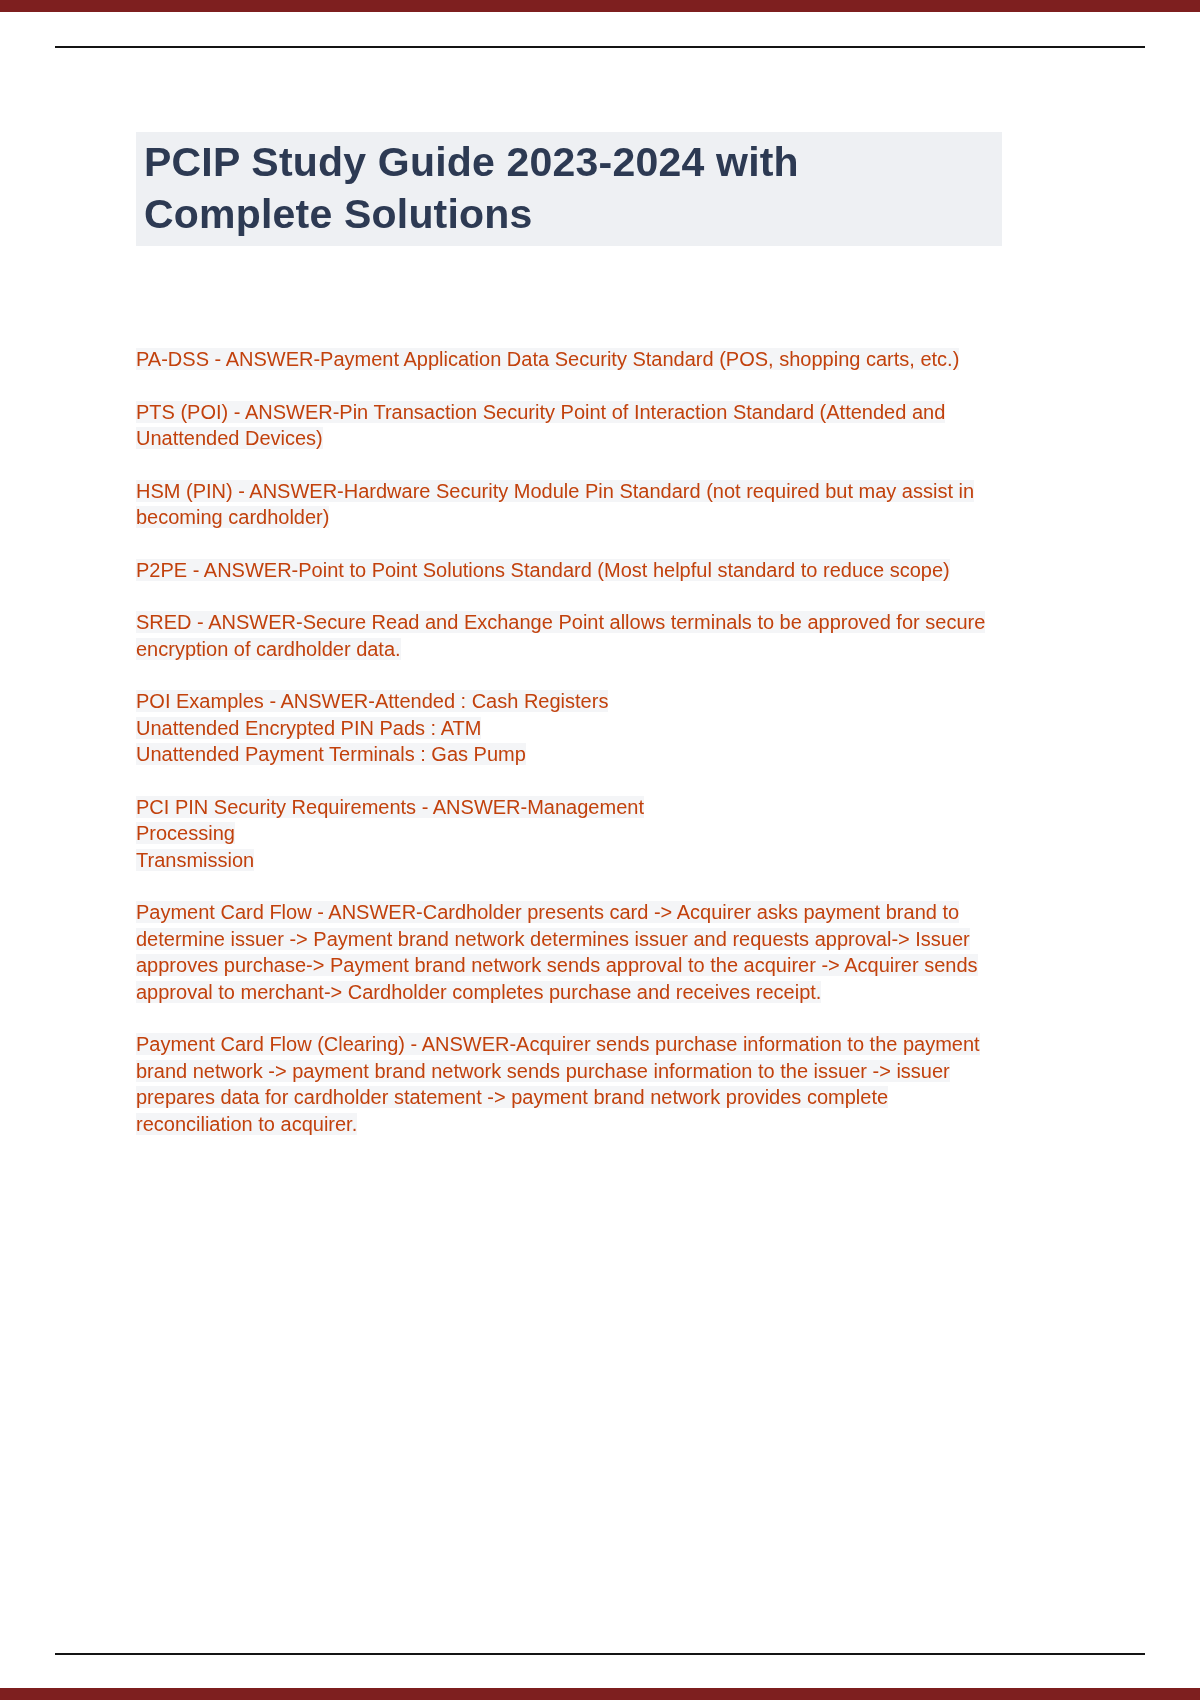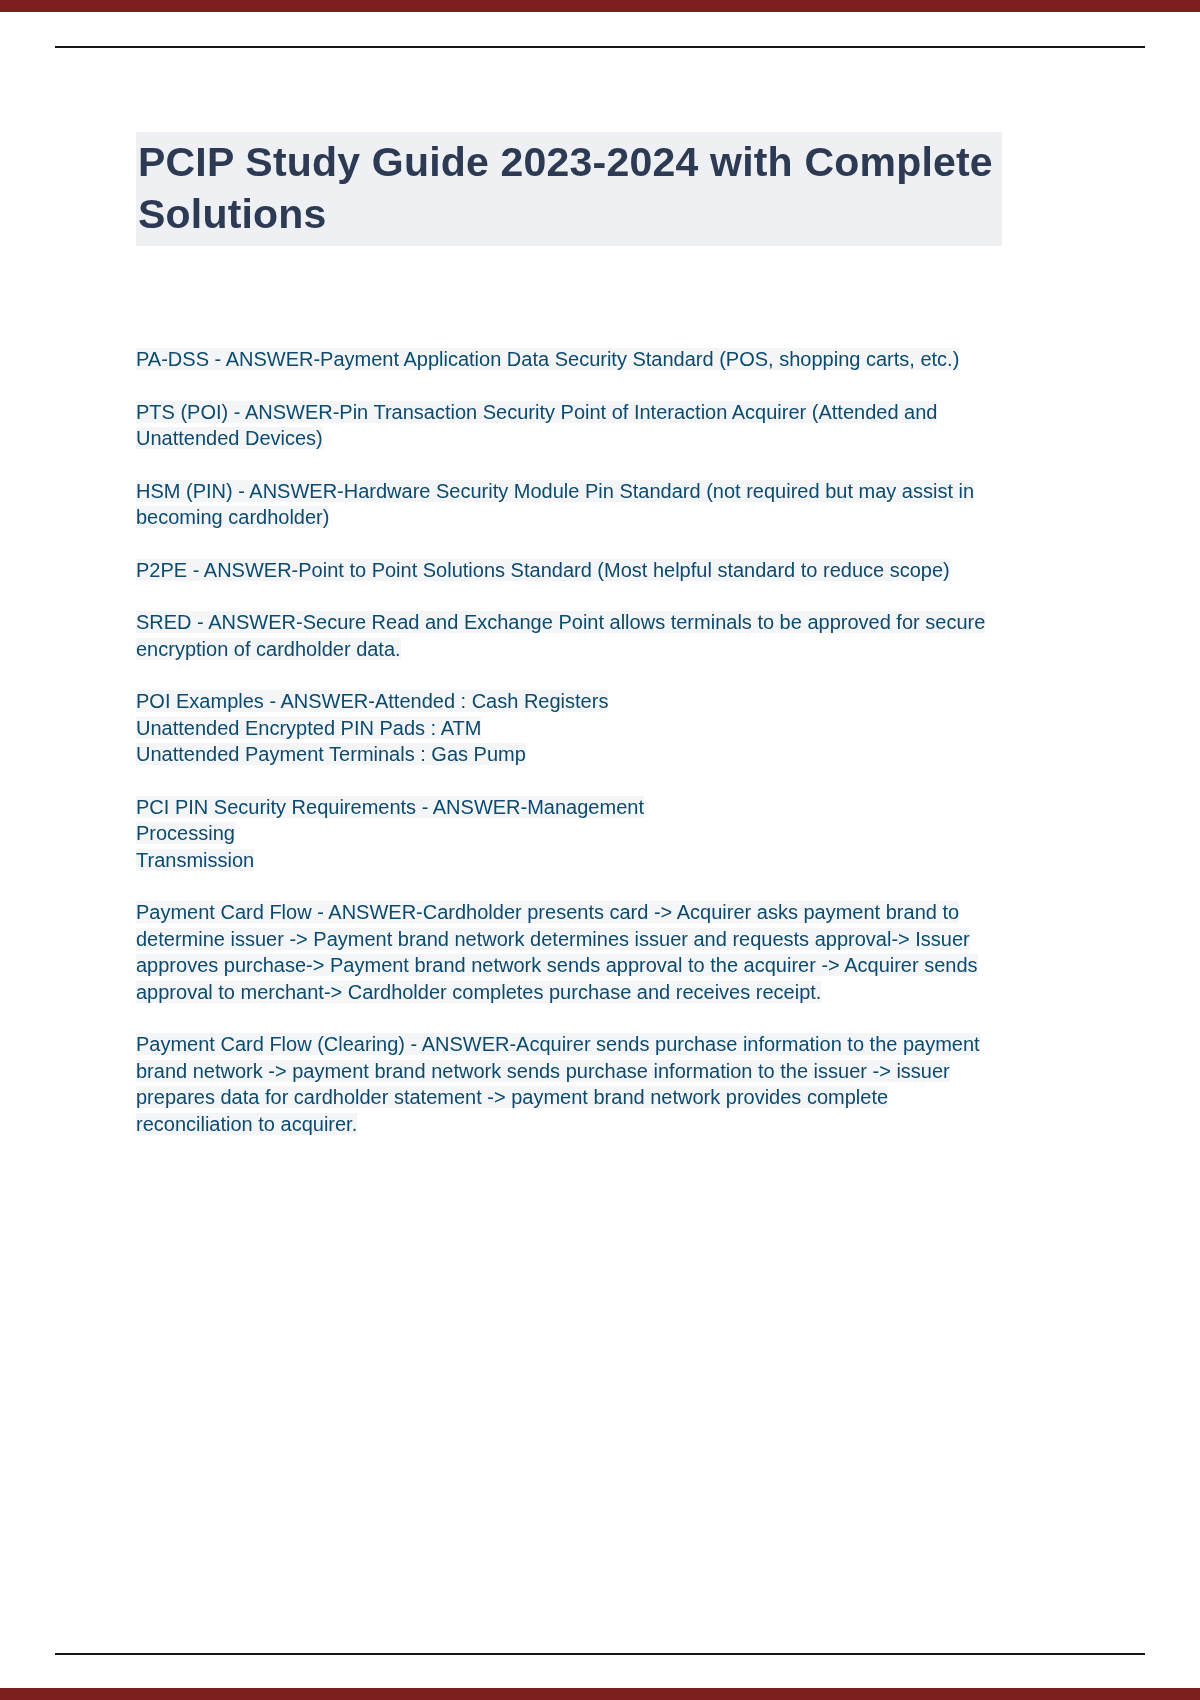--- a/index.html
+++ b/index.html
@@ -34,36 +34,36 @@
   .rule.top { top: 46px; }
   .rule.bottom { top: 1653px; }
   .content {
     position: absolute;
     left: 136px;
     top: 132px;
     width: 866px;
   }
   .doc-title {
     margin: 0;
-    padding: 4px 6px 6px 2px;
+    padding: 4px 6px 6px 8px;
     background: #eef0f3;
     font-size: 41px;
     line-height: 52px;
     font-weight: bold;
     color: #2d3a53;
     letter-spacing: 0.2px;
   }
   .paragraphs {
     margin-top: 100px;
   }
   .para {
     margin: 0 0 26px 0;
     font-size: 20px;
     line-height: 26.5px;
-    color: #0c4a6e;
+    color: #c2410c;
   }
   .para .hl {
     background: #f4f5f7;
     white-space: pre-line;
     -webkit-box-decoration-break: clone;
     box-decoration-break: clone;
   }
 </style>
 </head>
 <body>
@@ -71,21 +71,21 @@
 <div class="page">
 
   <div class="accent-bar top"></div>
   <div class="rule top"></div>
 
   <div class="content">
     <h1 class="doc-title">PCIP Study Guide 2023-2024 with Complete Solutions</h1>
 
     <div class="paragraphs">
       <p class="para"><span class="hl">PA-DSS - ANSWER-Payment Application Data Security Standard (POS, shopping carts, etc.)</span></p>
-      <p class="para"><span class="hl">PTS (POI) - ANSWER-Pin Transaction Security Point of Interaction Acquirer (Attended and Unattended Devices)</span></p>
+      <p class="para"><span class="hl">PTS (POI) - ANSWER-Pin Transaction Security Point of Interaction Standard (Attended and Unattended Devices)</span></p>
       <p class="para"><span class="hl">HSM (PIN) - ANSWER-Hardware Security Module Pin Standard (not required but may assist in becoming cardholder)</span></p>
       <p class="para"><span class="hl">P2PE - ANSWER-Point to Point Solutions Standard (Most helpful standard to reduce scope)</span></p>
       <p class="para"><span class="hl">SRED - ANSWER-Secure Read and Exchange Point allows terminals to be approved for secure encryption of cardholder data.</span></p>
       <p class="para"><span class="hl">POI Examples - ANSWER-Attended : Cash Registers
 Unattended Encrypted PIN Pads : ATM
 Unattended Payment Terminals : Gas Pump</span></p>
       <p class="para"><span class="hl">PCI PIN Security Requirements - ANSWER-Management
 Processing
 Transmission</span></p>
       <p class="para"><span class="hl">Payment Card Flow - ANSWER-Cardholder presents card -&gt; Acquirer asks payment brand to determine issuer -&gt; Payment brand network determines issuer and requests approval-&gt; Issuer approves purchase-&gt; Payment brand network sends approval to the acquirer -&gt; Acquirer sends approval to merchant-&gt; Cardholder completes purchase and receives receipt.</span></p>

